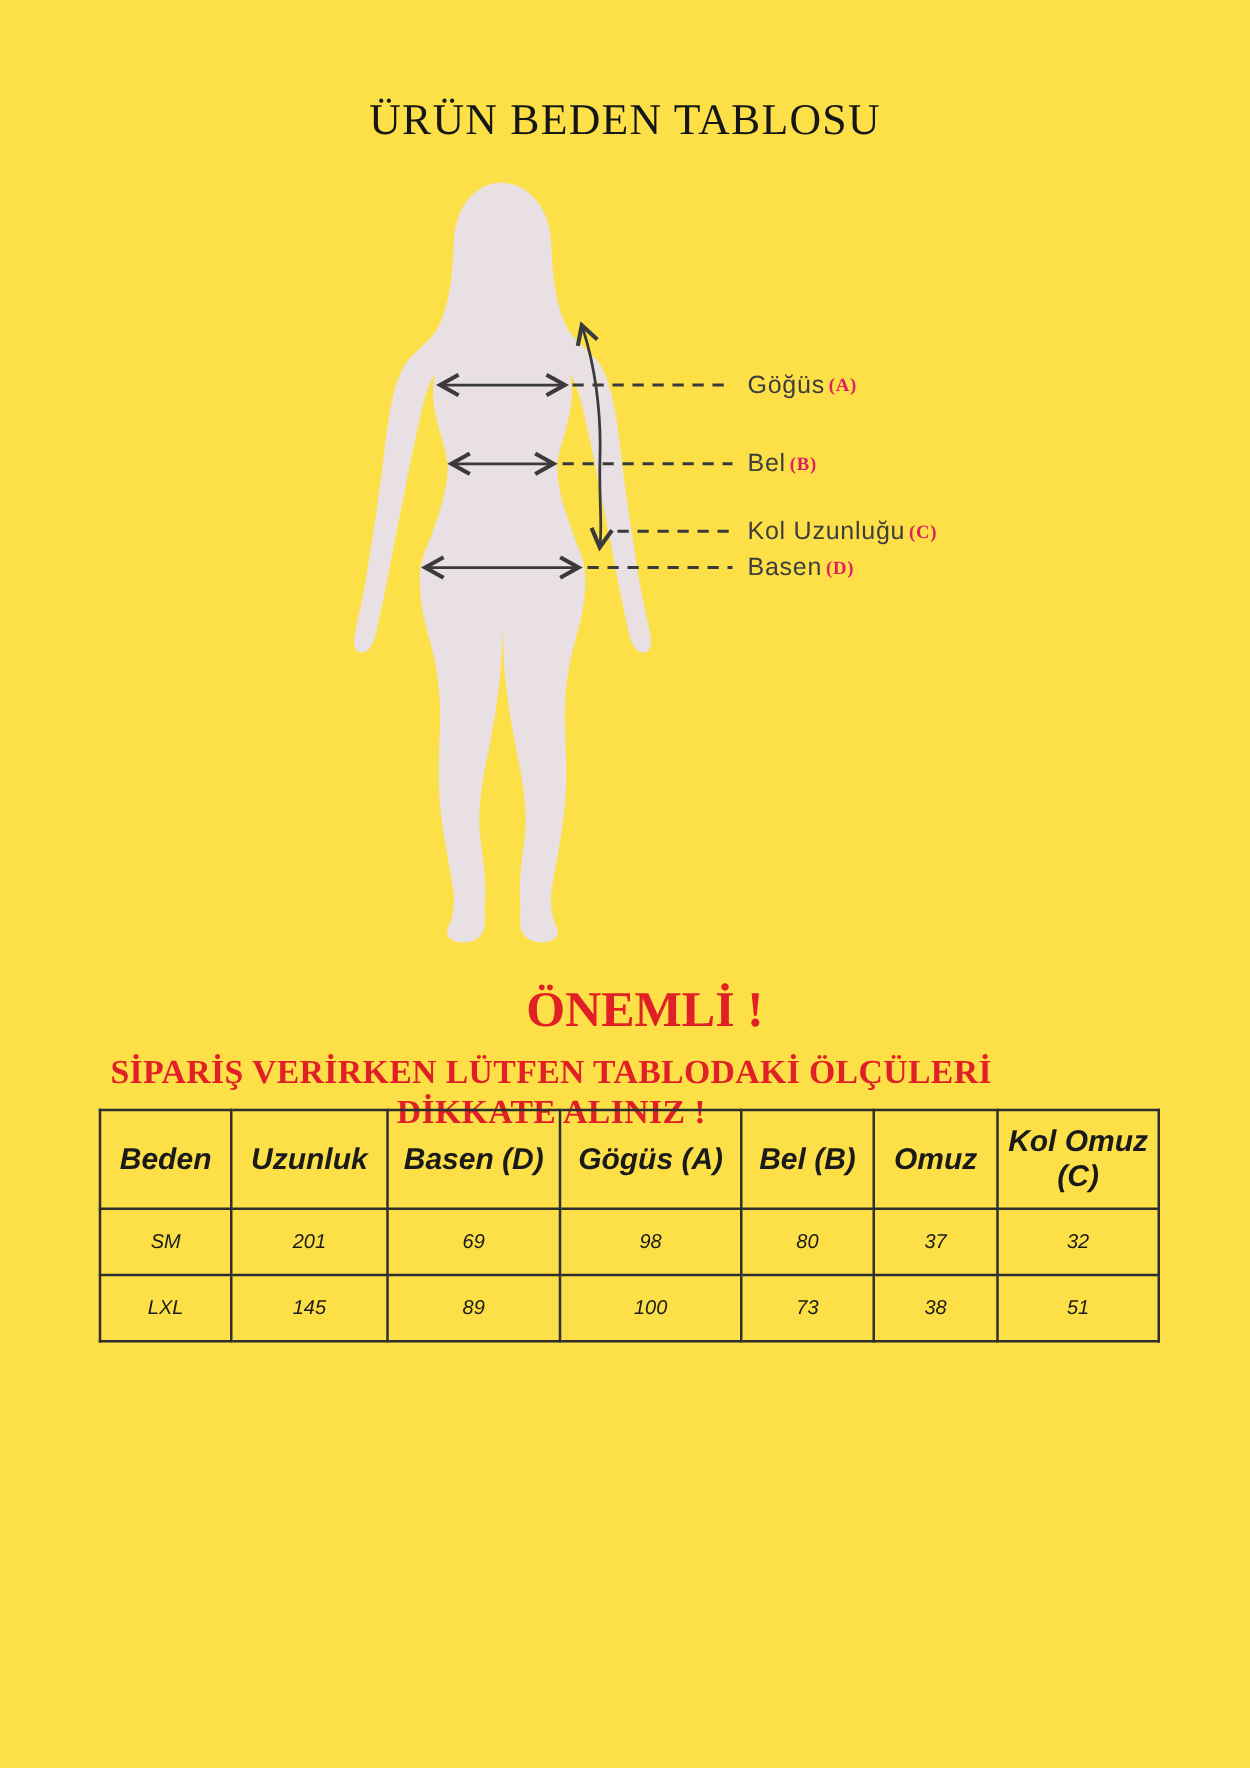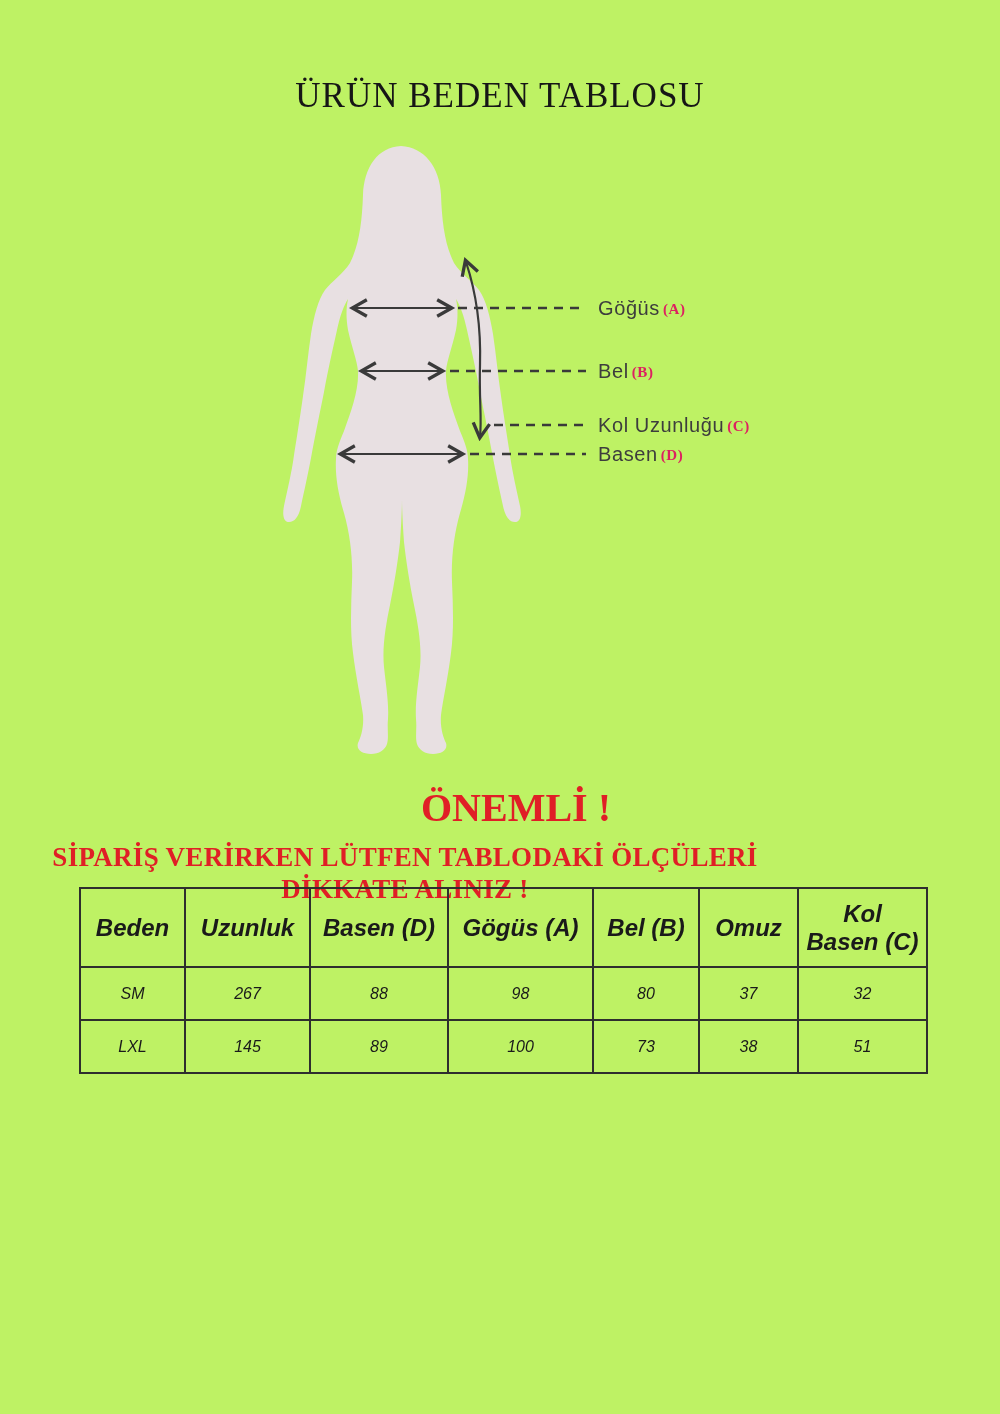--- a/index.html
+++ b/index.html
@@ -1,19 +1,19 @@
 <!DOCTYPE html>
 <html><head>
 <meta charset="utf-8">
 <style>
   html,body{margin:0;padding:0;background:#ffffff;}
   .page{
     position:relative;
     width:1000px;height:1414px;
-    background:#bef264;
+    background:#fde047;
     font-family:"Liberation Sans", sans-serif;
     overflow:hidden;
   }
   .page-title{
     position:absolute;top:76px;left:0;width:1000px;
     text-align:center;
     font-family:"Liberation Serif", serif;
     font-size:35px;font-weight:400;letter-spacing:1px;
     color:#161616;
     margin:0;
@@ -38,20 +38,21 @@
     margin:0;
     padding-left:16px;
   }
   .warning-message{
     position:absolute;top:841px;left:0;width:810px;
     text-align:center;
     font-family:"Liberation Serif", serif;
     font-weight:bold;font-size:27px;line-height:32px;
     letter-spacing:0.3px;
     margin:0;
+    padding-left:36px;
   }
   table.size-table{
     position:absolute;top:887px;left:79px;
     width:847px;
     border-collapse:collapse;
     table-layout:fixed;
     font-style:italic;
   }
   table.size-table th, table.size-table td{
     border:2px solid #2e2e2e;
@@ -187,28 +188,28 @@
       <col style="width:129px">
     </colgroup>
     <thead>
       <tr>
         <th>Beden</th>
         <th>Uzunluk</th>
         <th>Basen (D)</th>
         <th>Gögüs (A)</th>
         <th>Bel (B)</th>
         <th>Omuz</th>
-        <th>Kol Basen (C)</th>
+        <th>Kol Omuz (C)</th>
       </tr>
     </thead>
     <tbody>
       <tr>
         <td>SM</td>
-        <td>267</td>
-        <td>88</td>
+        <td>201</td>
+        <td>69</td>
         <td>98</td>
         <td>80</td>
         <td>37</td>
         <td>32</td>
       </tr>
       <tr>
         <td>LXL</td>
         <td>145</td>
         <td>89</td>
         <td>100</td>

